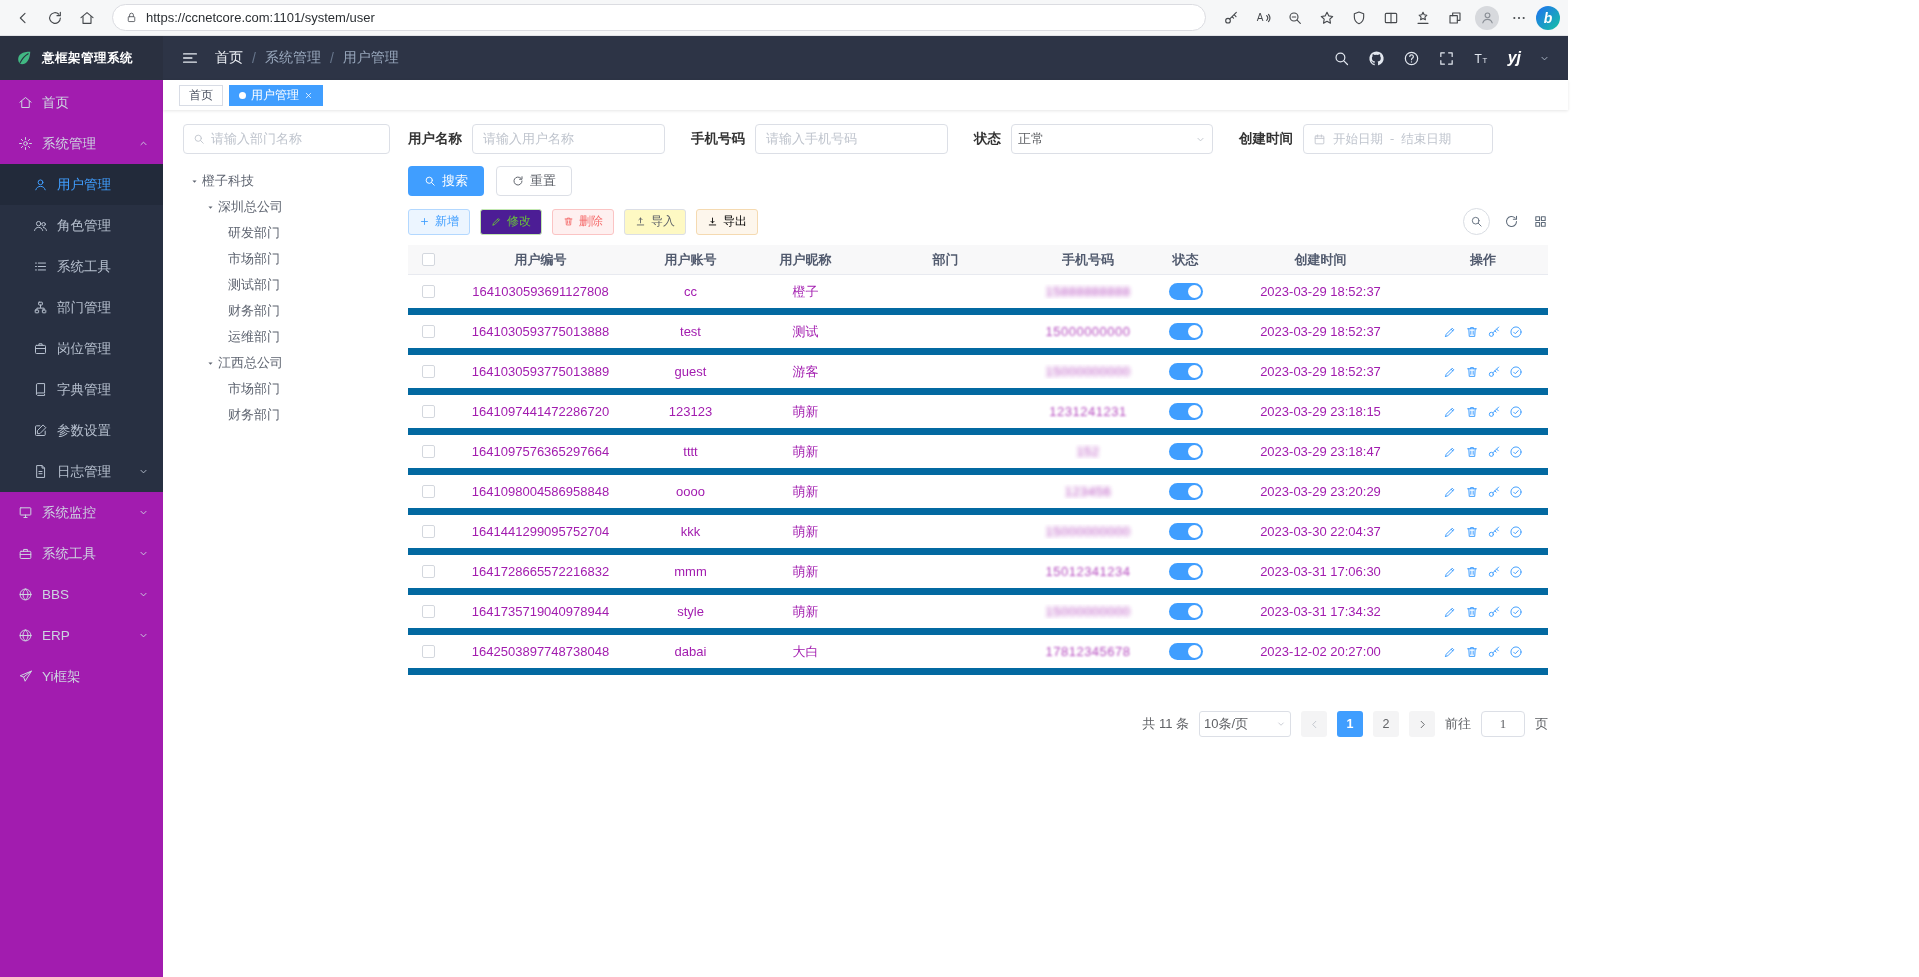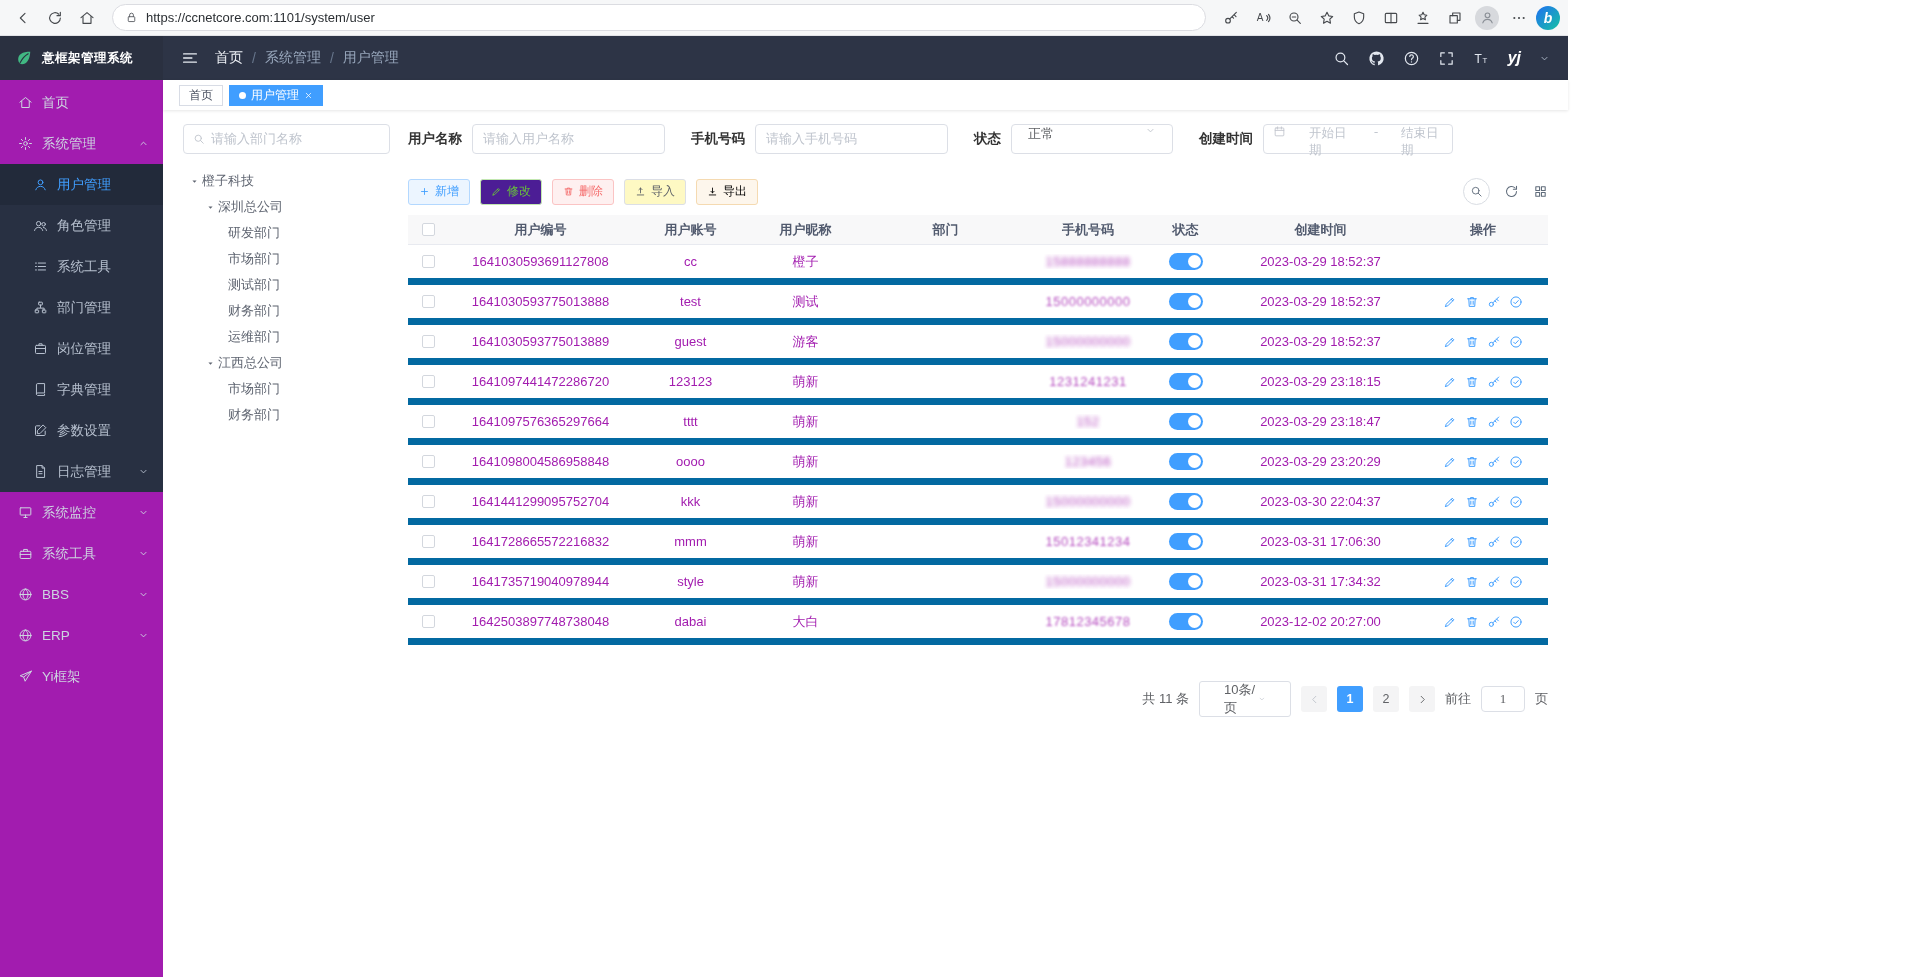--- a/index.html
+++ b/index.html
@@ -60,24 +60,24 @@
 .input{height:30px;border:1px solid #dcdfe6;border-radius:4px;background:#fff;font-size:13px;color:#606266;padding:0 10px;font-family:Liberation Serif, serif;outline:none}
 input.input::placeholder{color:#bfc4cd}
 .filterbar{display:flex;align-items:center}
 .dept-search{width:207px;margin-right:18px;display:flex;align-items:center;gap:6px;padding:0 9px}
 .dept-search svg{width:12px;height:12px;stroke:#c0c4cc;fill:none;stroke-width:1.8;flex-shrink:0}
 .dept-search input{border:none;outline:none;flex:1;min-width:0;font-size:13px;color:#606266;font-family:inherit}
 .dept-search input::placeholder{color:#bfc4cd}
 .fgroup{display:flex;align-items:center;margin-right:26px}
 .flabel{font-weight:700;font-size:13.5px;color:#333;margin-right:10px;white-space:nowrap}
 .f-input{width:193px}
-.select{width:162px;display:flex;align-items:flex-start;justify-content:space-between;padding:0 16px;cursor:pointer}
+.select{width:202px;display:flex;align-items:center;justify-content:space-between;padding:0 6px;cursor:pointer}
 .select .val{color:#606266}
 .select svg{width:11px;height:11px;stroke:#c0c4cc;fill:none;stroke-width:2}
-.daterange{width:190px;display:flex;align-items:flex-start;gap:23px;padding:0 9px;color:#bfc4cd;cursor:pointer}
+.daterange{width:190px;display:flex;align-items:center;gap:7px;padding:0 9px;color:#bfc4cd;cursor:pointer}
 .daterange svg{width:13px;height:13px;stroke:#c0c4cc;fill:none;stroke-width:1.6;flex-shrink:0}
 .daterange .ph{font-size:12.5px}
 
 .bodyrow{display:flex;margin-top:12px}
 .tree{width:207px;margin-right:18px;flex-shrink:0;padding-top:2px}
 .tnode{height:26px;display:flex;align-items:center;font-size:13px;color:#5e6470;cursor:pointer;white-space:nowrap}
 .tcaret{width:15px;display:flex;justify-content:center;flex-shrink:0}
 .tcaret svg{width:9px;height:9px}
 .lv0{padding-left:4px}.lv1{padding-left:20px}.lv2{padding-left:45px}
 
@@ -110,21 +110,21 @@
 .checkbox{width:13px;height:13px;border:1px solid #d3d7de;border-radius:2px;background:#fff;cursor:pointer}
 .masked{filter:blur(2.3px);opacity:.8;letter-spacing:.5px}
 .masked.lite{filter:blur(1px)}
 .toggle{width:34px;height:17px;background:#409eff;border-radius:9px;position:relative;display:inline-block;cursor:pointer}
 .toggle::after{content:"";position:absolute;right:2px;top:2px;width:13px;height:13px;background:#fff;border-radius:50%}
 .ops{display:flex;gap:8px;justify-content:center}
 .ai{width:14px;height:14px;color:#409eff;stroke:currentColor;fill:none;stroke-width:1.7;cursor:pointer}
 
 
 .pag{display:flex;align-items:center;justify-content:flex-end;gap:10px;margin-top:36px;font-size:13px;color:#606266;padding-bottom:30px}
-.psel{width:92px;height:36px;border:1px solid #dcdfe6;border-radius:3px;display:flex;align-items:center;justify-content:space-between;padding:0 24px;color:#606266;cursor:pointer}
+.psel{width:92px;height:26px;border:1px solid #dcdfe6;border-radius:3px;display:flex;align-items:center;justify-content:space-between;padding:0 4px;color:#606266;cursor:pointer}
 .psel svg{width:10px;height:10px;stroke:#c0c4cc;fill:none;stroke-width:2}
 .pbtn{min-width:26px;height:26px;border-radius:3px;background:#f4f4f5;display:flex;align-items:center;justify-content:center;color:#606266;cursor:pointer;font-size:12.5px}
 .pbtn svg{width:11px;height:11px;stroke:currentColor;fill:none;stroke-width:2}
 .pbtn.disabled{color:#c0c4cc}
 .pbtn.active{background:#409eff;color:#fff;font-weight:700}
 .goto-input{width:44px;text-align:center;height:26px;padding:0 4px}
 </style>
 </head>
 <body>
 
@@ -660,20 +660,34 @@
             <div class="tnode lv2">
                 <span>市场部门</span>
               </div>
             <div class="tnode lv2">
                 <span>财务部门</span>
               </div>
           </div>
 
           <div class="rightcol">
 
+            <div class="btnrow">
+              <button class="btn btn-primary">
+                <svg>
+                    <use href="#i-search"></use>
+                  </svg>
+                <span>搜索</span>
+              </button>
+              <button class="btn btn-default">
+                <svg>
+                    <use href="#i-reload"></use>
+                  </svg>
+                <span>重置</span>
+              </button>
+            </div>
 
             <div class="toolbar-row">
               <button class="sbtn sb-add">
                   <svg>
                     <use href="#i-plus"></use>
                   </svg>
                   <span>新增</span>
                 </button>
               <button class="sbtn sb-edit">
                   <svg>

